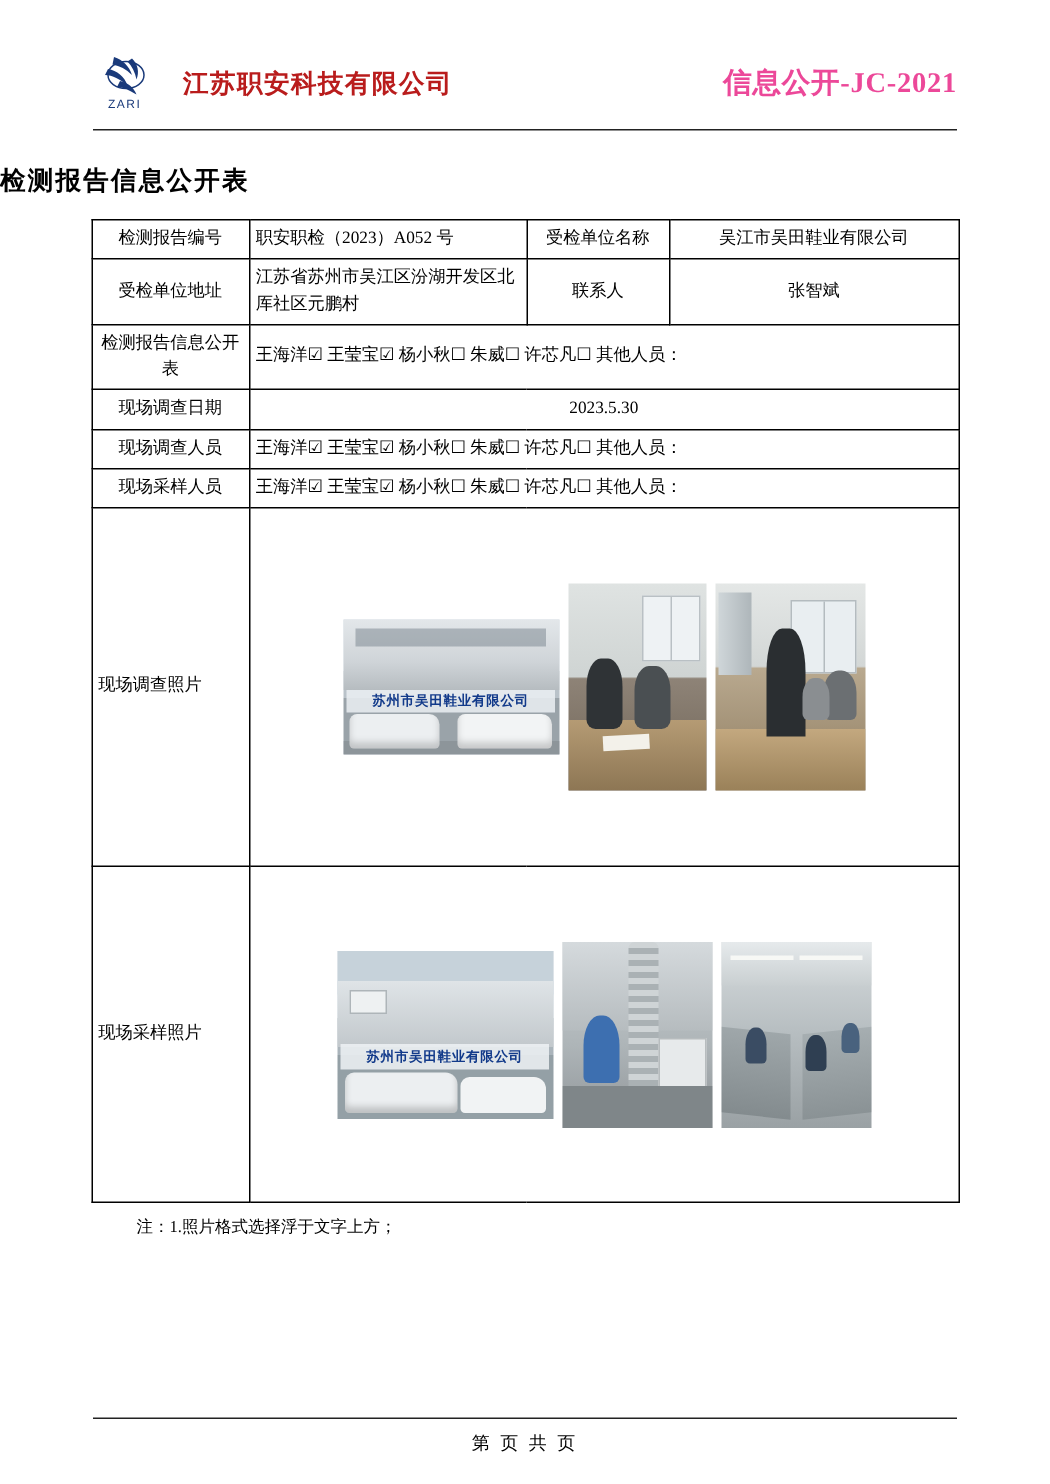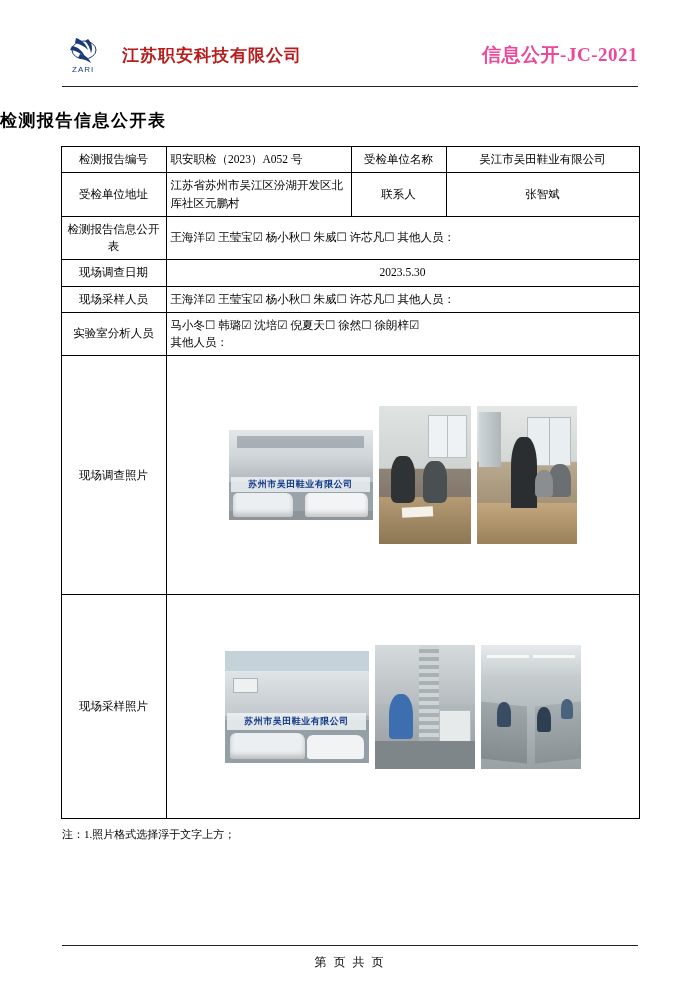--- a/index.html
+++ b/index.html
@@ -90,21 +90,21 @@
     width: 105px;
   }
   .c-center { text-align: center; }
   .c-left { text-align: left; padding-left: 10px; }
 
   .chk {
     font-size: 11px;
   }
 
   .photo-label {
-    text-align: center;
+    text-align: left;
     width: 105px;
   }
   .photo-cell {
     padding: 10px 6px;
     height: 230px;
   }
   .photo-row-1 .photo-cell { height: 230px; }
   .photo-row-2 .photo-cell { height: 215px; }
 
   .photos {
@@ -301,21 +301,21 @@
     transform: skewY(-6deg);
   }
   .ph-shop .p {
     position:absolute; width: 14%; height: 20%; background:#3a4c63; border-radius:45% 45% 3px 3px;
   }
   .ph-shop .p1 { left: 16%; bottom: 34%; }
   .ph-shop .p2 { left: 56%; bottom: 30%; background:#2f3f52;}
   .ph-shop .p3 { right: 8%; bottom: 40%; background:#49627e; height:16%; width:12%;}
 
   .note {
-    margin: 8px 0 0 62px;
+    margin: 8px 0 0 91px;
     font-size: 11px;
     font-family: "Liberation Serif", serif;
   }
 
   
   .footer {
     position: absolute;
     left: 62px;
     right: 62px;
     bottom: 48px;
@@ -375,29 +375,26 @@
       </tr>
       <tr>
         <td class="c-label">检测报告信息公开表</td>
         <td class="c-left chk" colspan="3">王海洋☑ 王莹宝☑ 杨小秋☐ 朱威☐ 许芯凡☐ 其他人员：</td>
       </tr>
       <tr>
         <td class="c-label">现场调查日期</td>
         <td class="c-center" colspan="3">2023.5.30</td>
       </tr>
       <tr>
+        <td class="c-label">现场调查人员</td>
+        <td class="c-left chk" colspan="3">王海洋☑ 王莹宝☑ 杨小秋☐ 朱威☐ 许芯凡☐ 其他人员：</td>
+      </tr>
+      <tr>
         <td class="c-label">现场采样人员</td>
         <td class="c-left chk" colspan="3">王海洋☑ 王莹宝☑ 杨小秋☐ 朱威☐ 许芯凡☐ 其他人员：</td>
-      </tr>
-      <tr>
-        <td class="c-label">实验室分析人员</td>
-        <td class="c-left chk" colspan="3">
-          <div>马小冬☐ 韩璐☑ 沈培☑ 倪夏天☐ 徐然☐ 徐朗梓☑</div>
-          <div>其他人员：</div>
-        </td>
       </tr>
 
       <tr class="photo-row-1">
         <td class="photo-label">现场调查照片</td>
         <td class="photo-cell" colspan="3">
           <div class="photos">
             <div class="ph ph-store">
               <div class="bldg"></div>
               <div class="sign">苏州市吴田鞋业有限公司</div>
               <div class="ground"></div>

